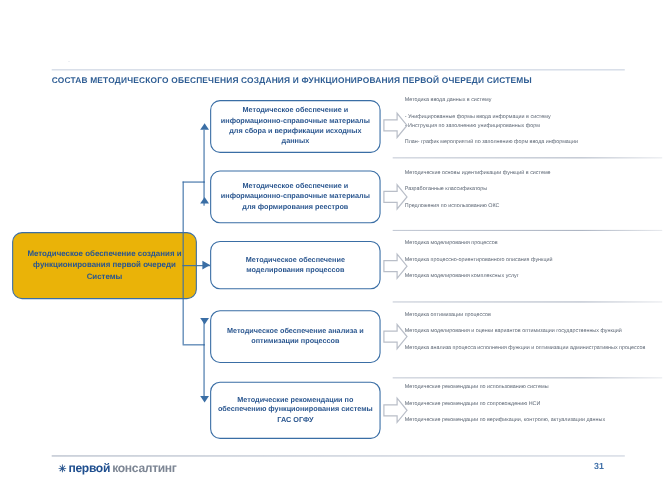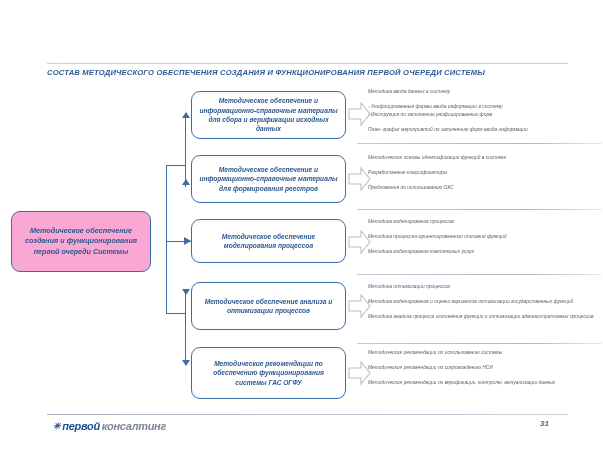--- a/index.html
+++ b/index.html
@@ -3,41 +3,41 @@
 <meta charset="utf-8">
 <style>
   html,body{margin:0;padding:0;}
   body{
     width:603px;height:452px;
     background:#ffffff;
     font-family:"Liberation Sans", sans-serif;
     overflow:hidden;
     position:relative;
   }
-  .slide{position:absolute;inset:0;font-style:italic;}
+  .slide{position:absolute;inset:0;}
 
   
   .top-rule{
     position:absolute;left:47px;top:63px;width:521px;height:1px;
     background:#c9d2e0;
   }
   .tiny-mark{
     position:absolute;left:62px;top:53px;
     font-size:5px;color:#8a9ab0;line-height:5px;
   }
   .slide-title{
     position:absolute;left:47px;top:68px;width:545px;
     font-size:7.6px;font-weight:bold;letter-spacing:.18px;
     color:#2d5c93;line-height:10px;white-space:nowrap;
   }
 
   
   .root-box{
-    position:absolute;left:11px;top:211px;width:140px;height:61px;
-    border:1.3px solid #3a6ea5;border-radius:9px;background:#f9a8d4;
+    position:absolute;left:11px;top:211px;width:168px;height:61px;
+    border:1.3px solid #3a6ea5;border-radius:9px;background:#eab308;
     box-sizing:border-box;
     display:flex;align-items:center;justify-content:center;
   }
   .root-box .txt{
     font-size:7.2px;font-weight:bold;color:#2a5party;color:#2a568f;
     text-align:center;line-height:10.5px;padding:0 6px;
   }
 
   
   .conn{position:absolute;background:#3a6ea5;}

